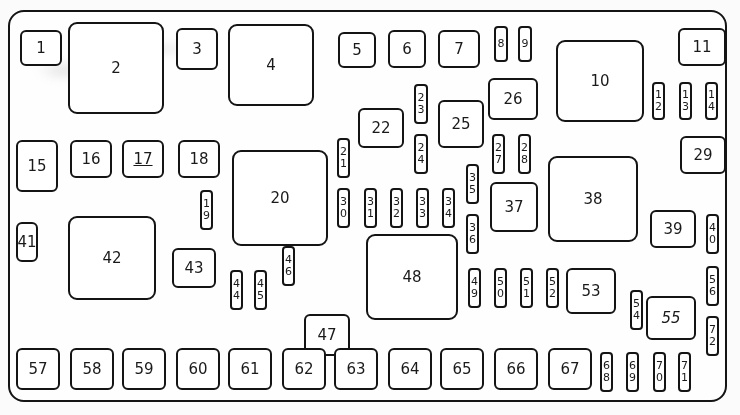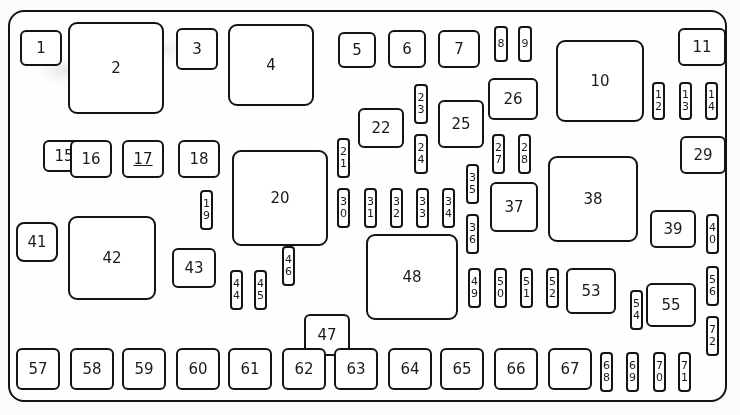--- a/index.html
+++ b/index.html
@@ -88,21 +88,21 @@
         <span>2</span>
       </div>
       <div class="fuse vert" style="left: 679px; top: 82px; width: 13px; height: 38px;">
         <span>1</span>
         <span>3</span>
       </div>
       <div class="fuse vert" style="left: 705px; top: 82px; width: 13px; height: 38px;">
         <span>1</span>
         <span>4</span>
       </div>
-      <div class="fuse" style="left: 16px; top: 140px; width: 42px; height: 32px; margin-left: 27px;">15</div>
+      <div class="fuse" style="left: 16px; top: 140px; width: 42px; height: 52px;">15</div>
       <div class="fuse" style="left: 70px; top: 140px; width: 42px; height: 38px;">16</div>
       <div class="fuse" style="left: 122px; top: 140px; width: 42px; height: 38px; text-decoration: underline;">17</div>
       <div class="fuse" style="left: 178px; top: 140px; width: 42px; height: 38px;">18</div>
       <div class="fuse vert" style="left: 200px; top: 190px; width: 13px; height: 40px;">
         <span>1</span>
         <span>9</span>
       </div>
       <div class="fuse large" style="left: 232px; top: 150px; width: 96px; height: 96px;">20</div>
       <div class="fuse vert" style="left: 337px; top: 138px; width: 13px; height: 40px;">
         <span>2</span>
@@ -156,21 +156,21 @@
         <span>3</span>
         <span>6</span>
       </div>
       <div class="fuse" style="left: 490px; top: 182px; width: 48px; height: 50px;">37</div>
       <div class="fuse large" style="left: 548px; top: 156px; width: 90px; height: 86px;">38</div>
       <div class="fuse" style="left: 650px; top: 210px; width: 46px; height: 38px;">39</div>
       <div class="fuse vert" style="left: 706px; top: 214px; width: 13px; height: 40px;">
         <span>4</span>
         <span>0</span>
       </div>
-      <div class="fuse" style="left: 16px; top: 222px; width: 42px; height: 40px; border-radius: 8px;">41</div>
+      <div class="fuse" style="left: 16px; top: 222px; width: 22px; height: 40px;">41</div>
       <div class="fuse large" style="left: 68px; top: 216px; width: 88px; height: 84px;">42</div>
       <div class="fuse" style="left: 172px; top: 248px; width: 44px; height: 40px;">43</div>
       <div class="fuse vert" style="left: 230px; top: 270px; width: 13px; height: 40px;">
         <span>4</span>
         <span>4</span>
       </div>
       <div class="fuse vert" style="left: 254px; top: 270px; width: 13px; height: 40px;">
         <span>4</span>
         <span>5</span>
       </div>
@@ -194,21 +194,21 @@
       </div>
       <div class="fuse vert" style="left: 546px; top: 268px; width: 13px; height: 40px;">
         <span>5</span>
         <span>2</span>
       </div>
       <div class="fuse" style="left: 566px; top: 268px; width: 50px; height: 46px;">53</div>
       <div class="fuse vert" style="left: 630px; top: 290px; width: 13px; height: 40px;">
         <span>5</span>
         <span>4</span>
       </div>
-      <div class="fuse" style="left: 646px; top: 283px; width: 50px; height: 44px;">55</div>
+      <div class="fuse" style="left: 646px; top: 296px; width: 50px; height: 44px; font-style: italic;">55</div>
       <div class="fuse vert" style="left: 706px; top: 266px; width: 13px; height: 40px;">
         <span>5</span>
         <span>6</span>
       </div>
       <div class="fuse" style="left: 16px; top: 348px; width: 44px; height: 42px;">57</div>
       <div class="fuse" style="left: 70px; top: 348px; width: 44px; height: 42px;">58</div>
       <div class="fuse" style="left: 122px; top: 348px; width: 44px; height: 42px;">59</div>
       <div class="fuse" style="left: 176px; top: 348px; width: 44px; height: 42px;">60</div>
       <div class="fuse" style="left: 228px; top: 348px; width: 44px; height: 42px;">61</div>
       <div class="fuse" style="left: 282px; top: 348px; width: 44px; height: 42px;">62</div>

